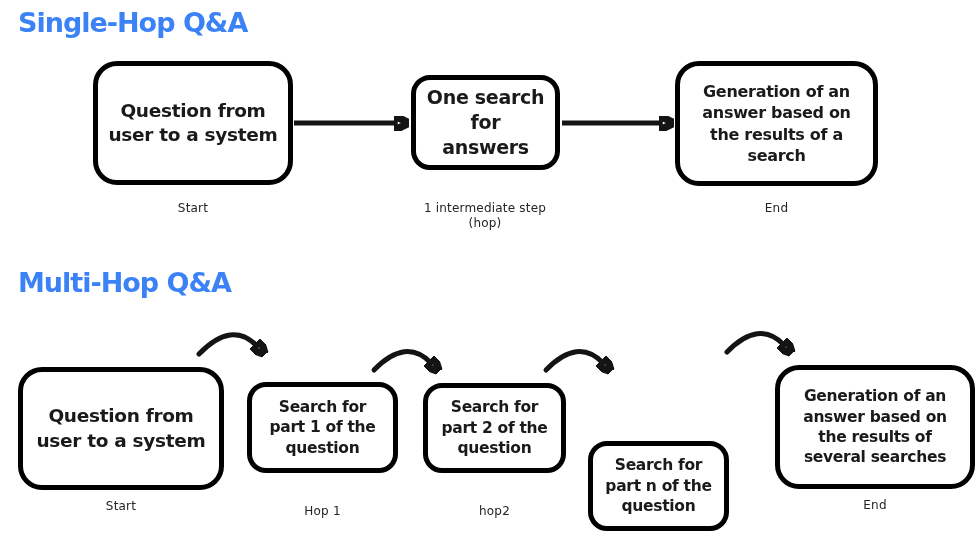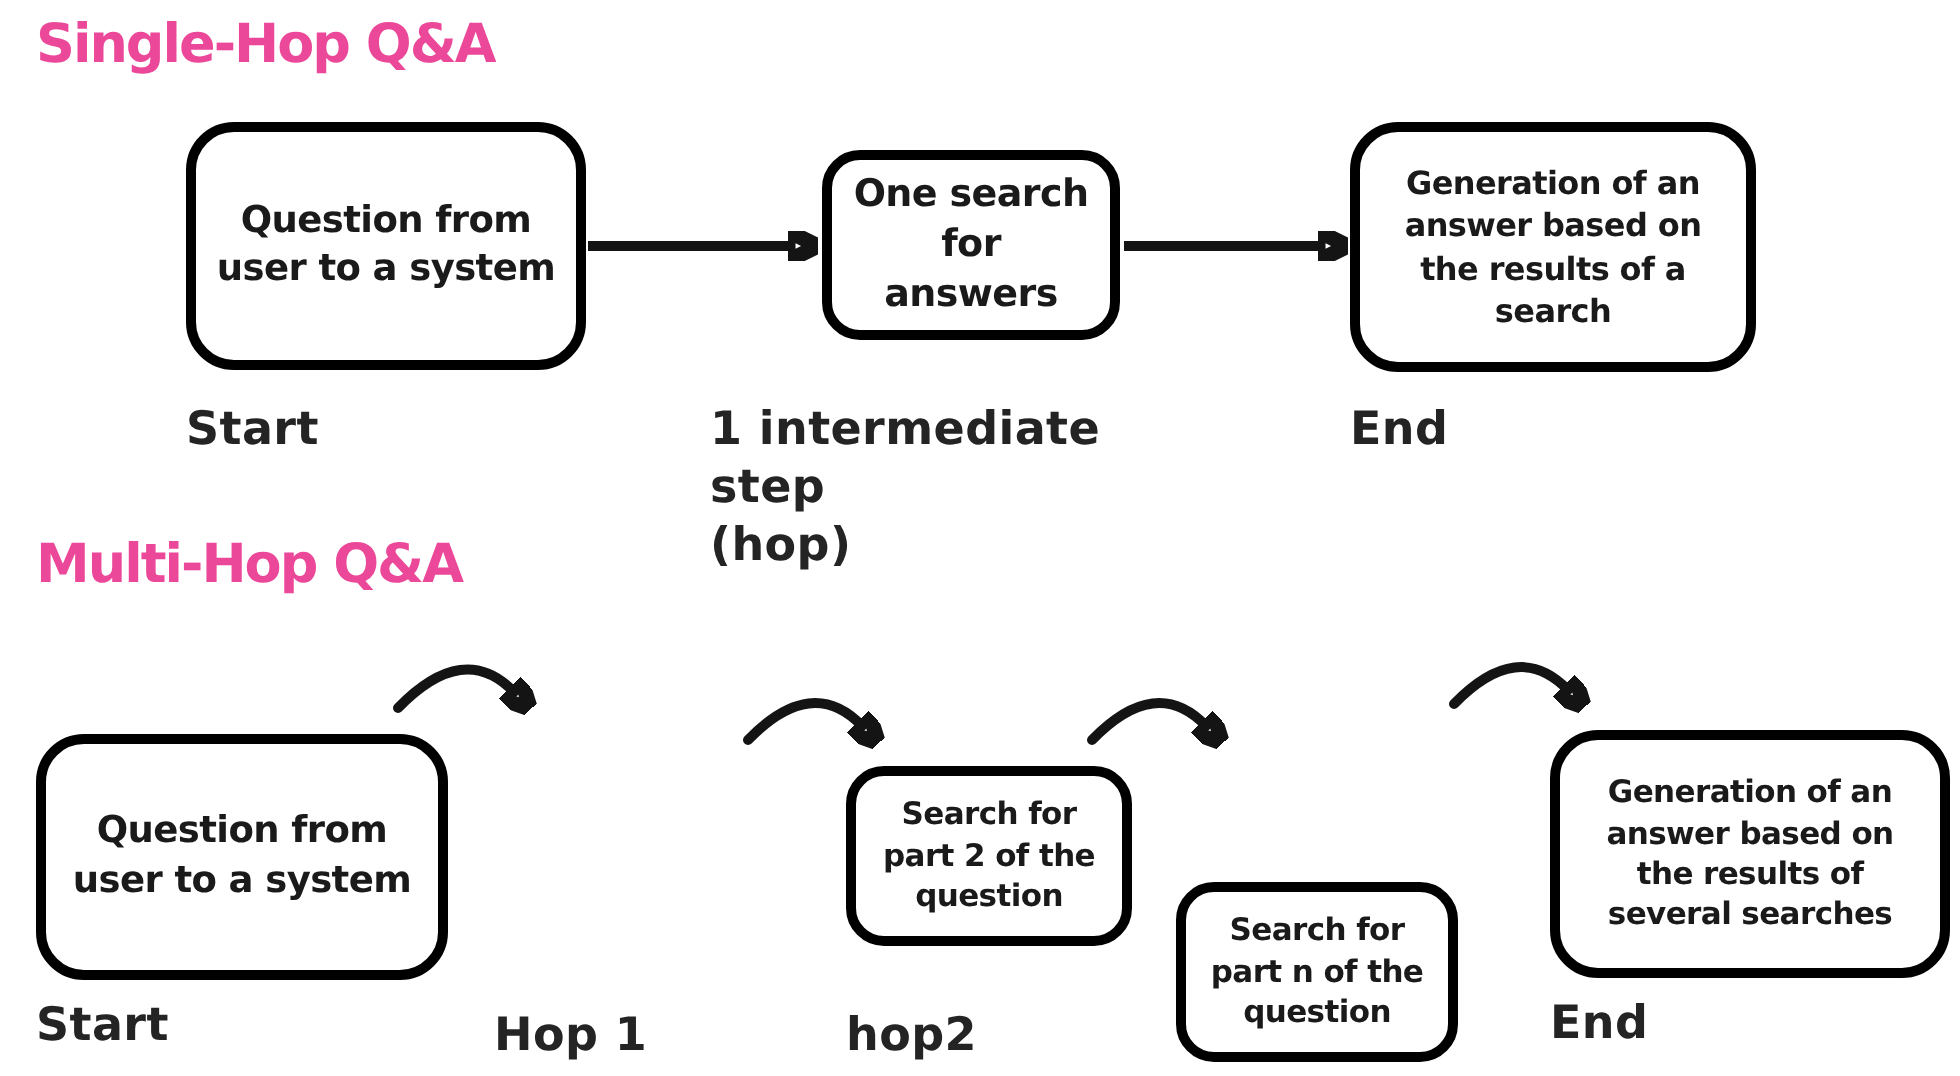--- a/index.html
+++ b/index.html
@@ -14,21 +14,21 @@
     background: #ffffff;
     font-family: "DejaVu Sans", "Liberation Sans", sans-serif;
     color: #141414;
     overflow: hidden;
   }
   .section-title {
     position: absolute;
     font-size: 27px;
     font-weight: 800;
     letter-spacing: -1px;
-    color: #ec4899;
+    color: #3b82f6;
     white-space: nowrap;
   }
   .node {
     position: absolute;
     box-sizing: border-box;
     border: 5px solid #000000;
     border-radius: 24px;
     background: #ffffff;
     display: flex;
     align-items: center;
@@ -42,23 +42,23 @@
     letter-spacing: -0.3px;
     line-height: 1.32;
     color: #1a1a1a;
   }
   .fs-19 .node-text { font-size: 18.5px; }
   .fs-17 .node-text { font-size: 19px; }
   .fs-16b .node-text { font-size: 16px; }
   .fs-16 .node-text { font-size: 15.5px; }
   .node-label {
     position: absolute;
-    text-align: left;
-    font-size: 23px;
-    font-weight: 700;
+    text-align: center;
+    font-size: 12px;
+    font-weight: 400;
     color: #242424;
     line-height: 1.25;
     white-space: pre-line;
     letter-spacing: 0.2px;
   }
   .arrow-layer {
     position: absolute;
     left: 0; top: 0;
     width: 980px; height: 538px;
   }
@@ -100,20 +100,23 @@
   <div class="node-label" style="left:93px; top:201px; width:200px;">Start</div>
   <div class="node-label" style="left:355px; top:201px; width:260px;">1 intermediate step
 (hop)</div>
   <div class="node-label" style="left:675px; top:201px; width:203px;">End</div>
 
   <div class="section-title" style="left:18px; top:267px;">Multi-Hop Q&amp;A</div>
 
   <div class="node fs-19" style="left:18px; top:367px; width:206px; height:123px;">
     <span class="node-text">Question from user to a system</span>
   </div>
+  <div class="node fs-16 small" style="left:247px; top:382px; width:151px; height:91px;">
+    <span class="node-text">Search for part 1 of the question</span>
+  </div>
   <div class="node fs-16 small" style="left:423px; top:383px; width:143px; height:90px;">
     <span class="node-text">Search for part 2 of the question</span>
   </div>
   <div class="node fs-16 small" style="left:588px; top:404px; width:141px; height:90px;margin-top:37px;">
     <span class="node-text">Search for part n of the question</span>
   </div>
   <div class="node fs-16" style="left:775px; top:365px; width:200px; height:124px;justify-content:center;">
     <span class="node-text">Generation of an answer based on the results of several searches</span>
   </div>
 

